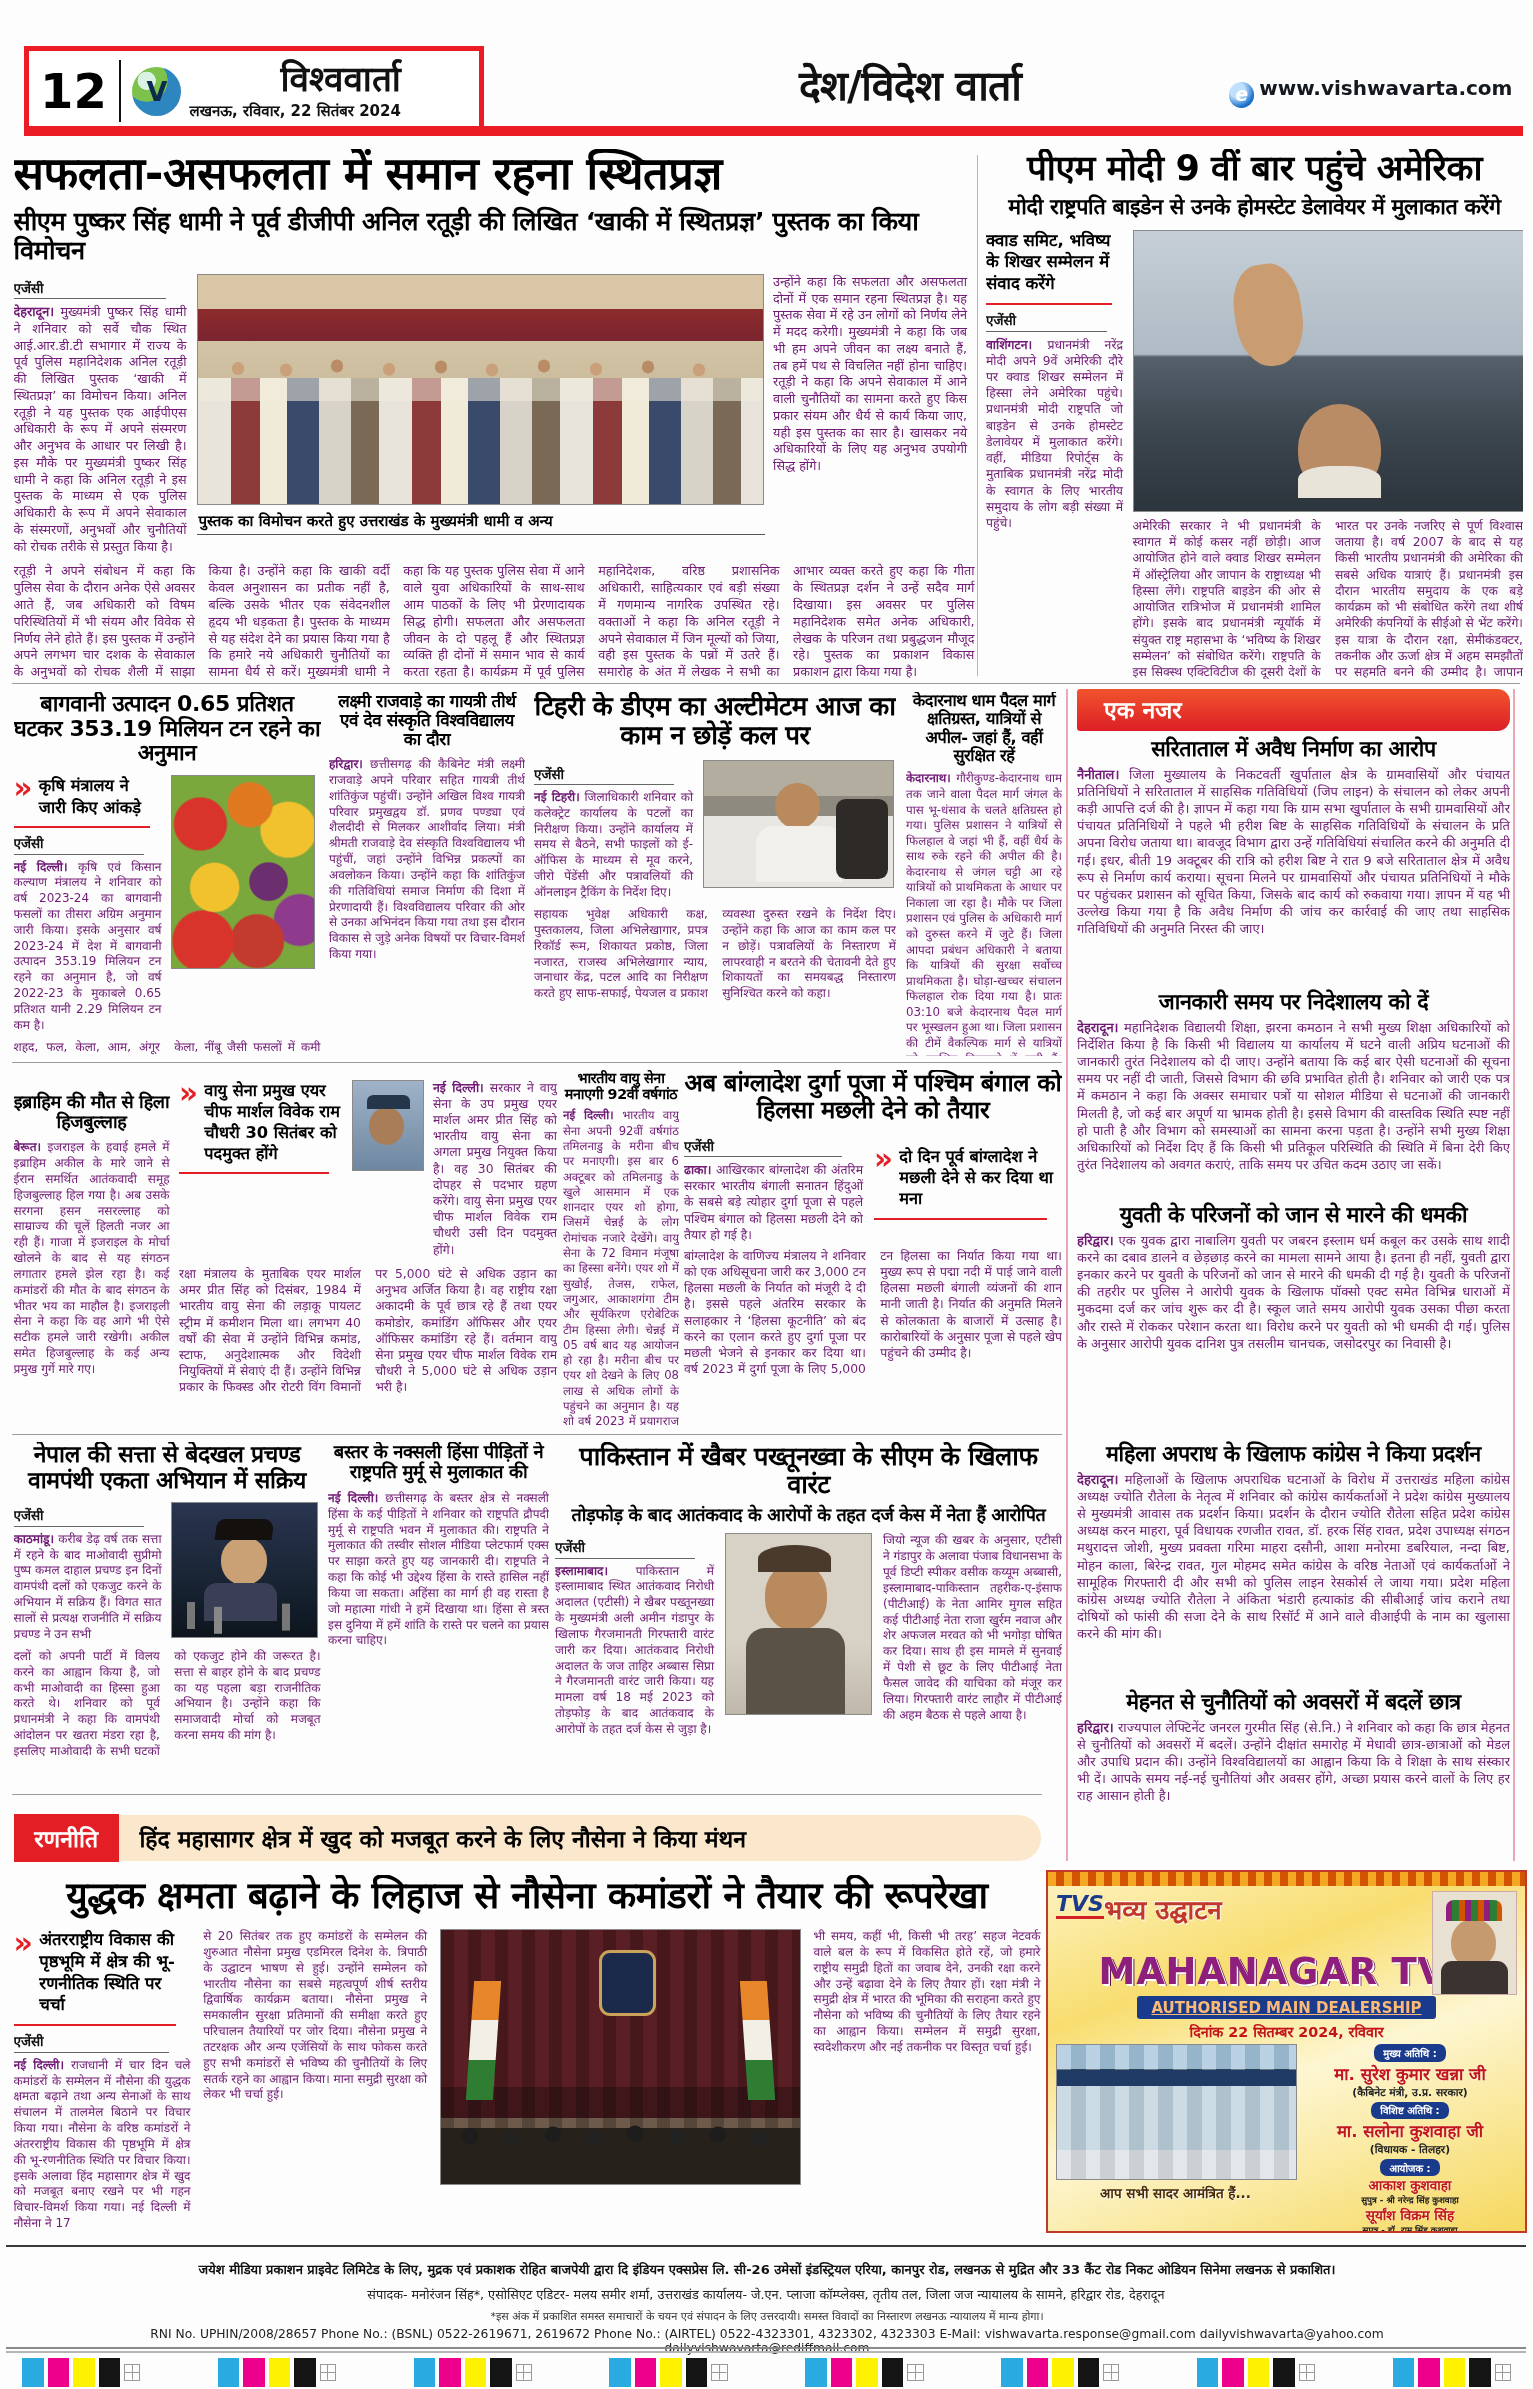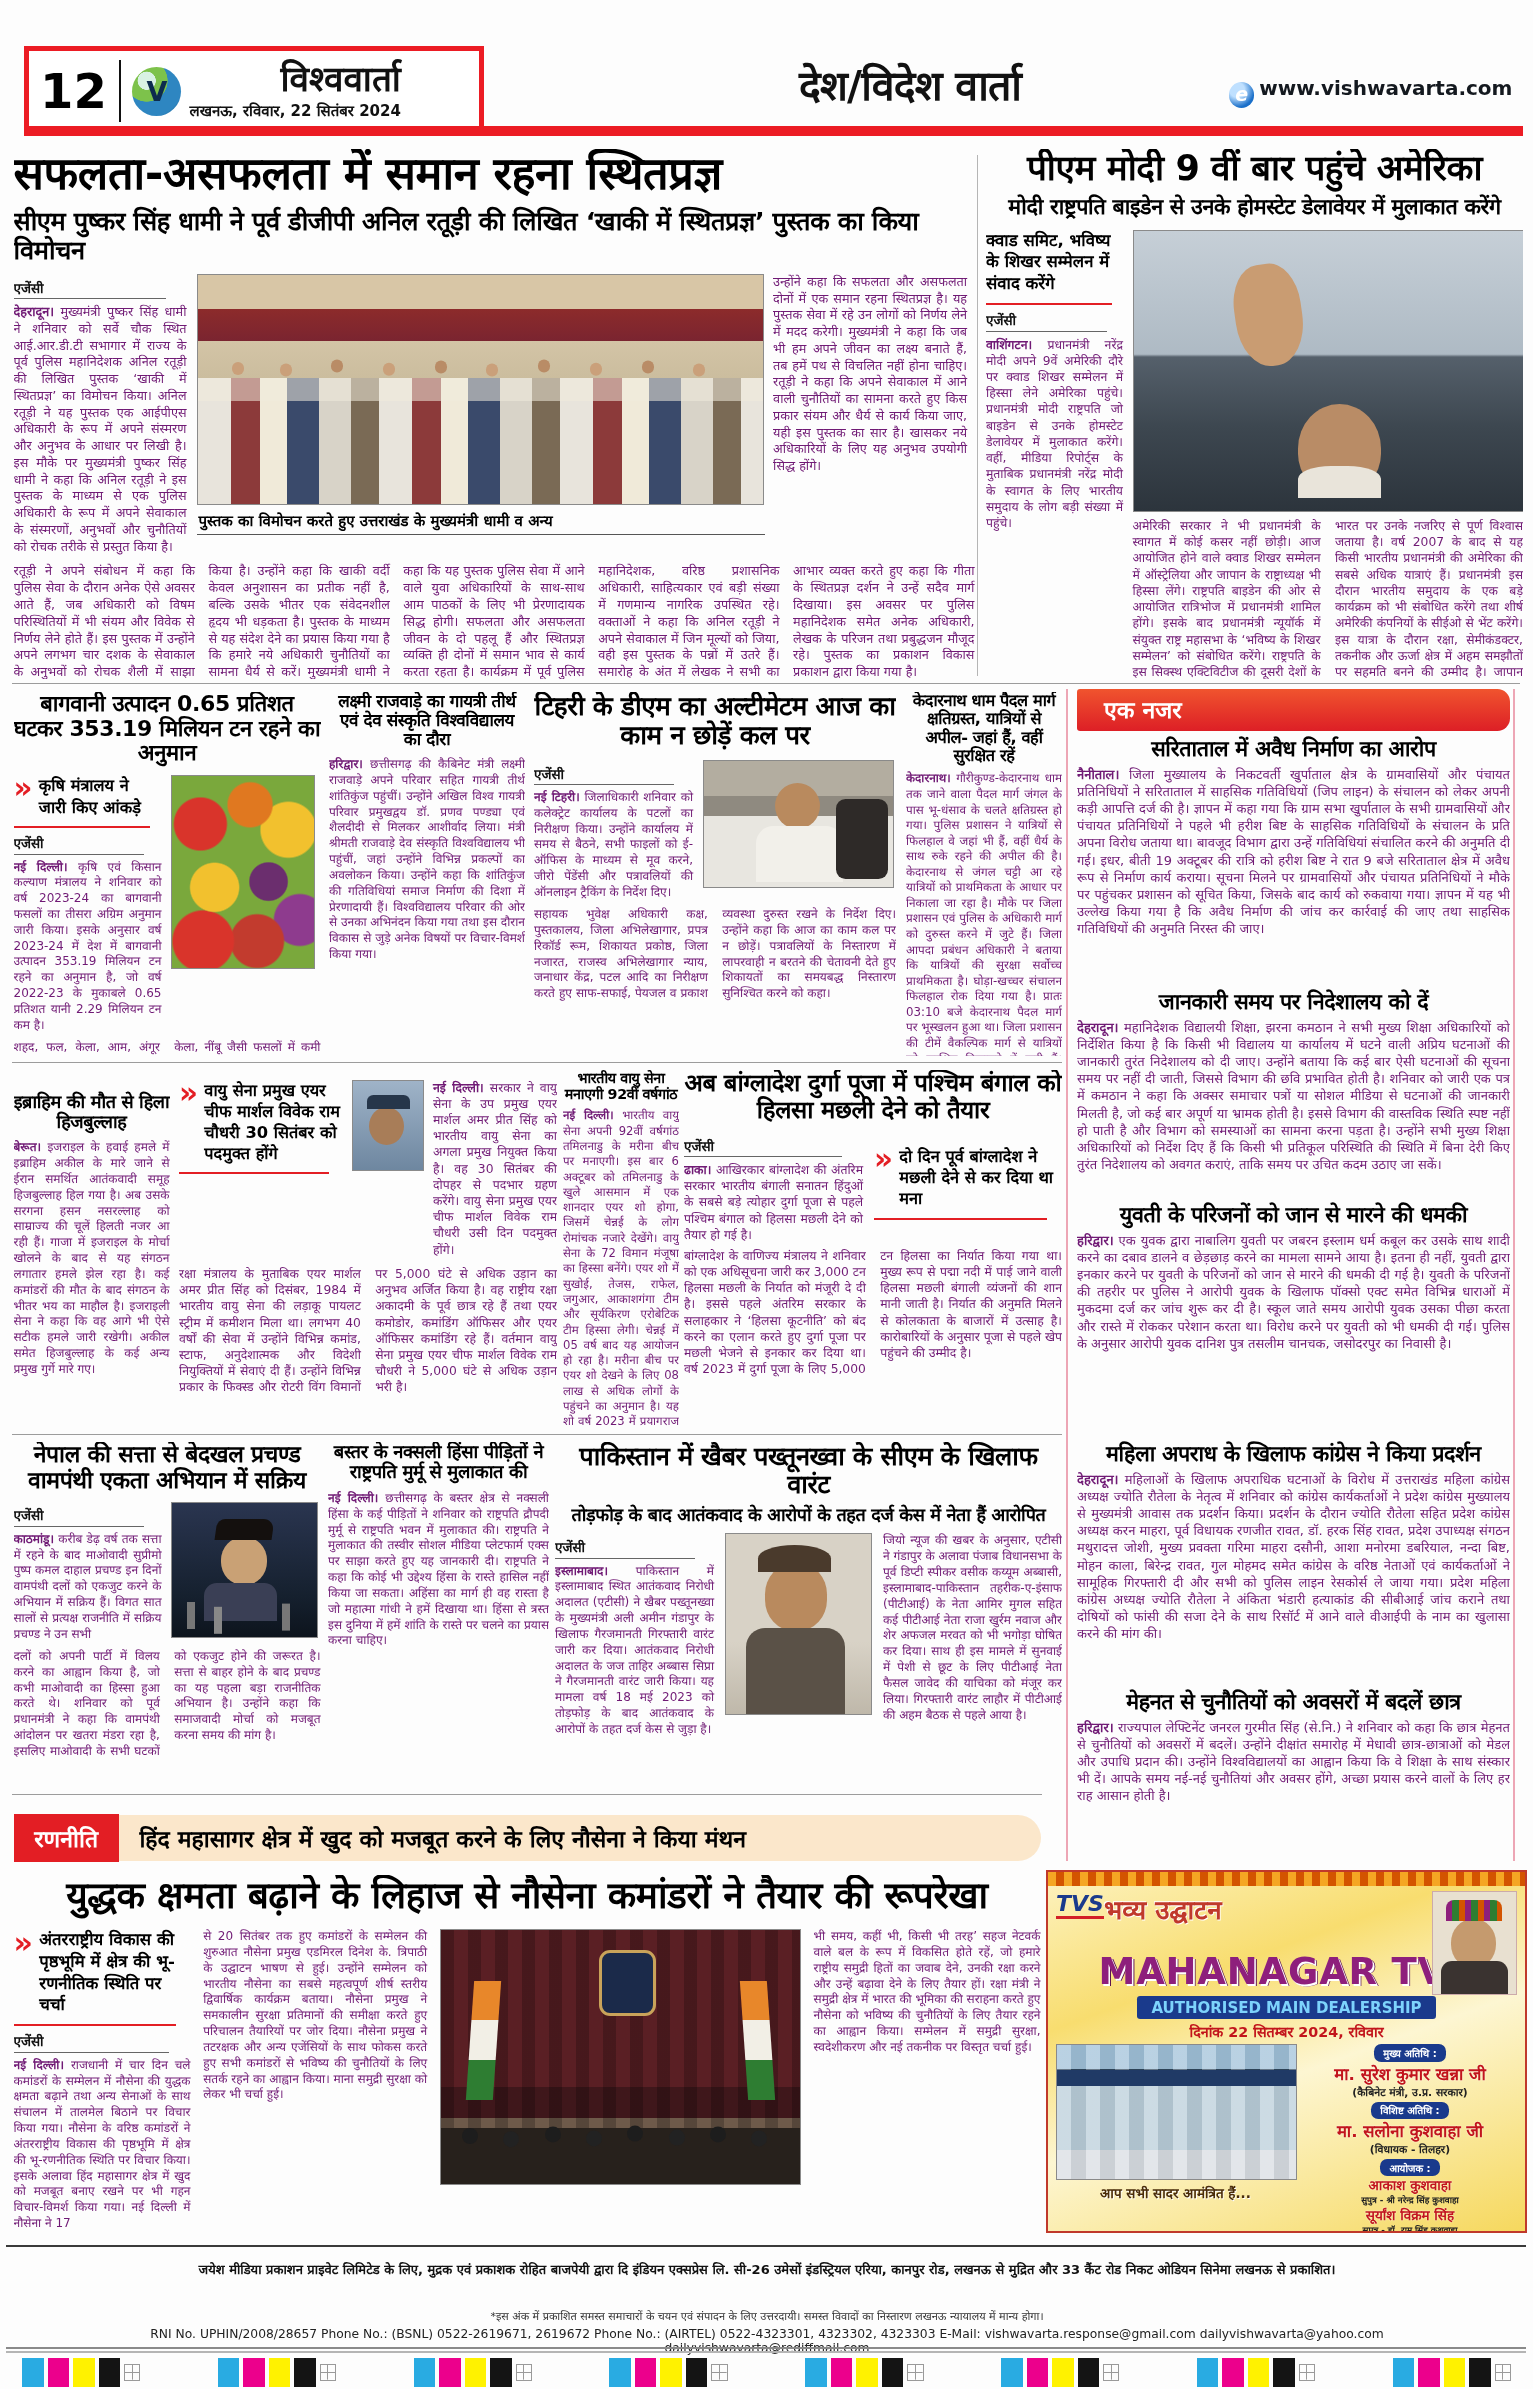--- a/index.html
+++ b/index.html
@@ -329,21 +329,21 @@
       <div style="color:#1a3a8c;font-weight:bold;font-style:italic;font-size:22px;flex:none;border-bottom:3.2px solid #d32027;">TVS</div>
       <div style="flex:1;color:#c0392b;font-weight:bold;font-size:26px;text-shadow:0.8px 0.8px 0 #fff,-0.8px -0.8px 0 #fff;">भव्य उद्घाटन</div>
       <div class="ph" style="width:83px;height:102px;flex:none;background:#e8e0d0;border:1.6px solid #caa;">
         <div style="position:absolute;left:22%;top:26%;width:45px;height:49px;background:#c59a6e;border-radius:48%;"></div>
         <div style="position:absolute;left:16%;top:8%;width:56px;height:20.7px;background:repeating-linear-gradient(90deg,#8e1f7c 0 6.4px,#2e7d32 6.4px 12.7px,#d35400 12.7px 19px);border-radius:8px 8px 0 0;"></div>
         <div style="position:absolute;left:10%;top:68%;width:67px;height:33px;background:#3a3330;border-radius:11px 11px 0 0;"></div>
       </div>
     </div>
     <div style="text-align:center;margin-top:-45px;">
       <div style="font-size:37px;font-weight:bold;color:#8e1f7c;letter-spacing:0.8px;text-shadow:1.6px 1.6px 0 #fff,2.4px 2.4px 0 #5a0f4e;">MAHANAGAR TVS</div>
-      <div style="display:inline-block;background:#1a3a8c;color:#7dd3fc;font-weight:bold;font-size:15px;padding:2.4px 14.3px;border-radius:3.2px;margin-top:3.2px;">AUTHORISED MAIN DEALERSHIP</div>
+      <div style="display:inline-block;background:#1a3a8c;color:#fdba74;font-weight:bold;font-size:15px;padding:2.4px 14.3px;border-radius:3.2px;margin-top:3.2px;text-decoration:underline;">AUTHORISED MAIN DEALERSHIP</div>
       <div style="color:#c2151c;font-weight:bold;font-size:14.3px;margin-top:3.2px;">दिनांक 22 सितम्बर 2024, रविवार</div>
     </div>
     <div style="display:flex;padding:3.2px 8px 0;gap:8px;">
       <div style="width:239px;flex:none;">
         <div class="ph" style="width:239px;height:134px;background:
           repeating-linear-gradient(90deg,rgba(255,255,255,.28) 0 14.3px,rgba(0,0,0,.06) 14.3px 29px),
           linear-gradient(180deg,#9fc0d8 0 18%,#30475c 18% 30%,#b9cdd9 30% 78%,#d8dde2 78% 100%);">
           <div style="position:absolute;left:0;top:18%;width:100%;height:12%;background:#203a66;"></div>
         </div>
         <div style="text-align:center;font-weight:bold;font-size:13.5px;color:#4a2c0a;text-shadow:0.8px 0.8px 0 #fff;margin-top:3.2px;">आप सभी सादर आमंत्रित हैं...</div>
@@ -360,20 +360,21 @@
         <div class="adrole" style="font-size:8.7px;">सुपुत्र - श्री नरेन्द्र सिंह कुशवाहा</div>
         <div class="adname" style="font-size:13.5px;">सूर्यांश विक्रम सिंह</div>
         <div class="adrole" style="font-size:8.7px;">सुपुत्र - डॉ. राम सिंह कुशवाहा</div>
       </div>
     </div>
 
   </div>
 
   <div class="abs" style="left:6.4px;top:2245px;width:1520px;height:2.4px;background:#3a3a3a;"></div>
   <div class="abs" style="left:48px;top:2260px;width:1438px;text-align:center;font-size:13px;font-weight:bold;color:#111;">जयेश मीडिया प्रकाशन प्राइवेट लिमिटेड के लिए, मुद्रक एवं प्रकाशक रोहित बाजपेयी द्वारा दि इंडियन एक्सप्रेस लि. सी-26 उमेसों इंडस्ट्रियल एरिया, कानपुर रोड, लखनऊ से मुद्रित और 33 कैंट रोड निकट ओडियन सिनेमा लखनऊ से प्रकाशित।</div>
+  <div class="abs" style="left:95px;top:2285px;width:1342px;text-align:center;font-size:12.7px;color:#222;">संपादक- मनोरंजन सिंह*, एसोसिएट एडिटर- मलय समीर शर्मा, उत्तराखंड कार्यालय- जे.एन. प्लाजा कॉम्प्लेक्स, तृतीय तल, जिला जज न्यायालय के सामने, हरिद्वार रोड, देहरादून</div>
   <div class="abs" style="left:207px;top:2308px;width:1120px;text-align:center;font-size:11px;color:#333;">*इस अंक में प्रकाशित समस्त समाचारों के चयन एवं संपादन के लिए उत्तरदायी। समस्त विवादों का निस्तारण लखनऊ न्यायालय में मान्य होगा।</div>
   <div class="abs" style="left:48px;top:2327px;width:1438px;text-align:center;font-size:12.3px;color:#222;">RNI No. UPHIN/2008/28657 Phone No.:  (BSNL) 0522-2619671, 2619672 Phone No.: (AIRTEL) 0522-4323301, 4323302, 4323303  E-Mail: vishwavarta.response@gmail.com  dailyvishwavarta@yahoo.com dailyvishwavarta@rediffmail.com</div>
   <div class="abs" style="left:6.4px;top:2347px;width:1520px;height:1.6px;background:#8a8a8a;"></div>
   <div class="abs" style="left:6.4px;top:2351px;width:1520px;height:1.6px;background:#b5b5b5;"></div>
 
   <div class="abs" style="left:22px;top:2358px;width:1489px;display:flex;justify-content:space-between;">
     <div class="cg">
         <i style="background:#29abe2"></i>
         <i style="background:#ec008c"></i>
         <i style="background:#fff200"></i>

